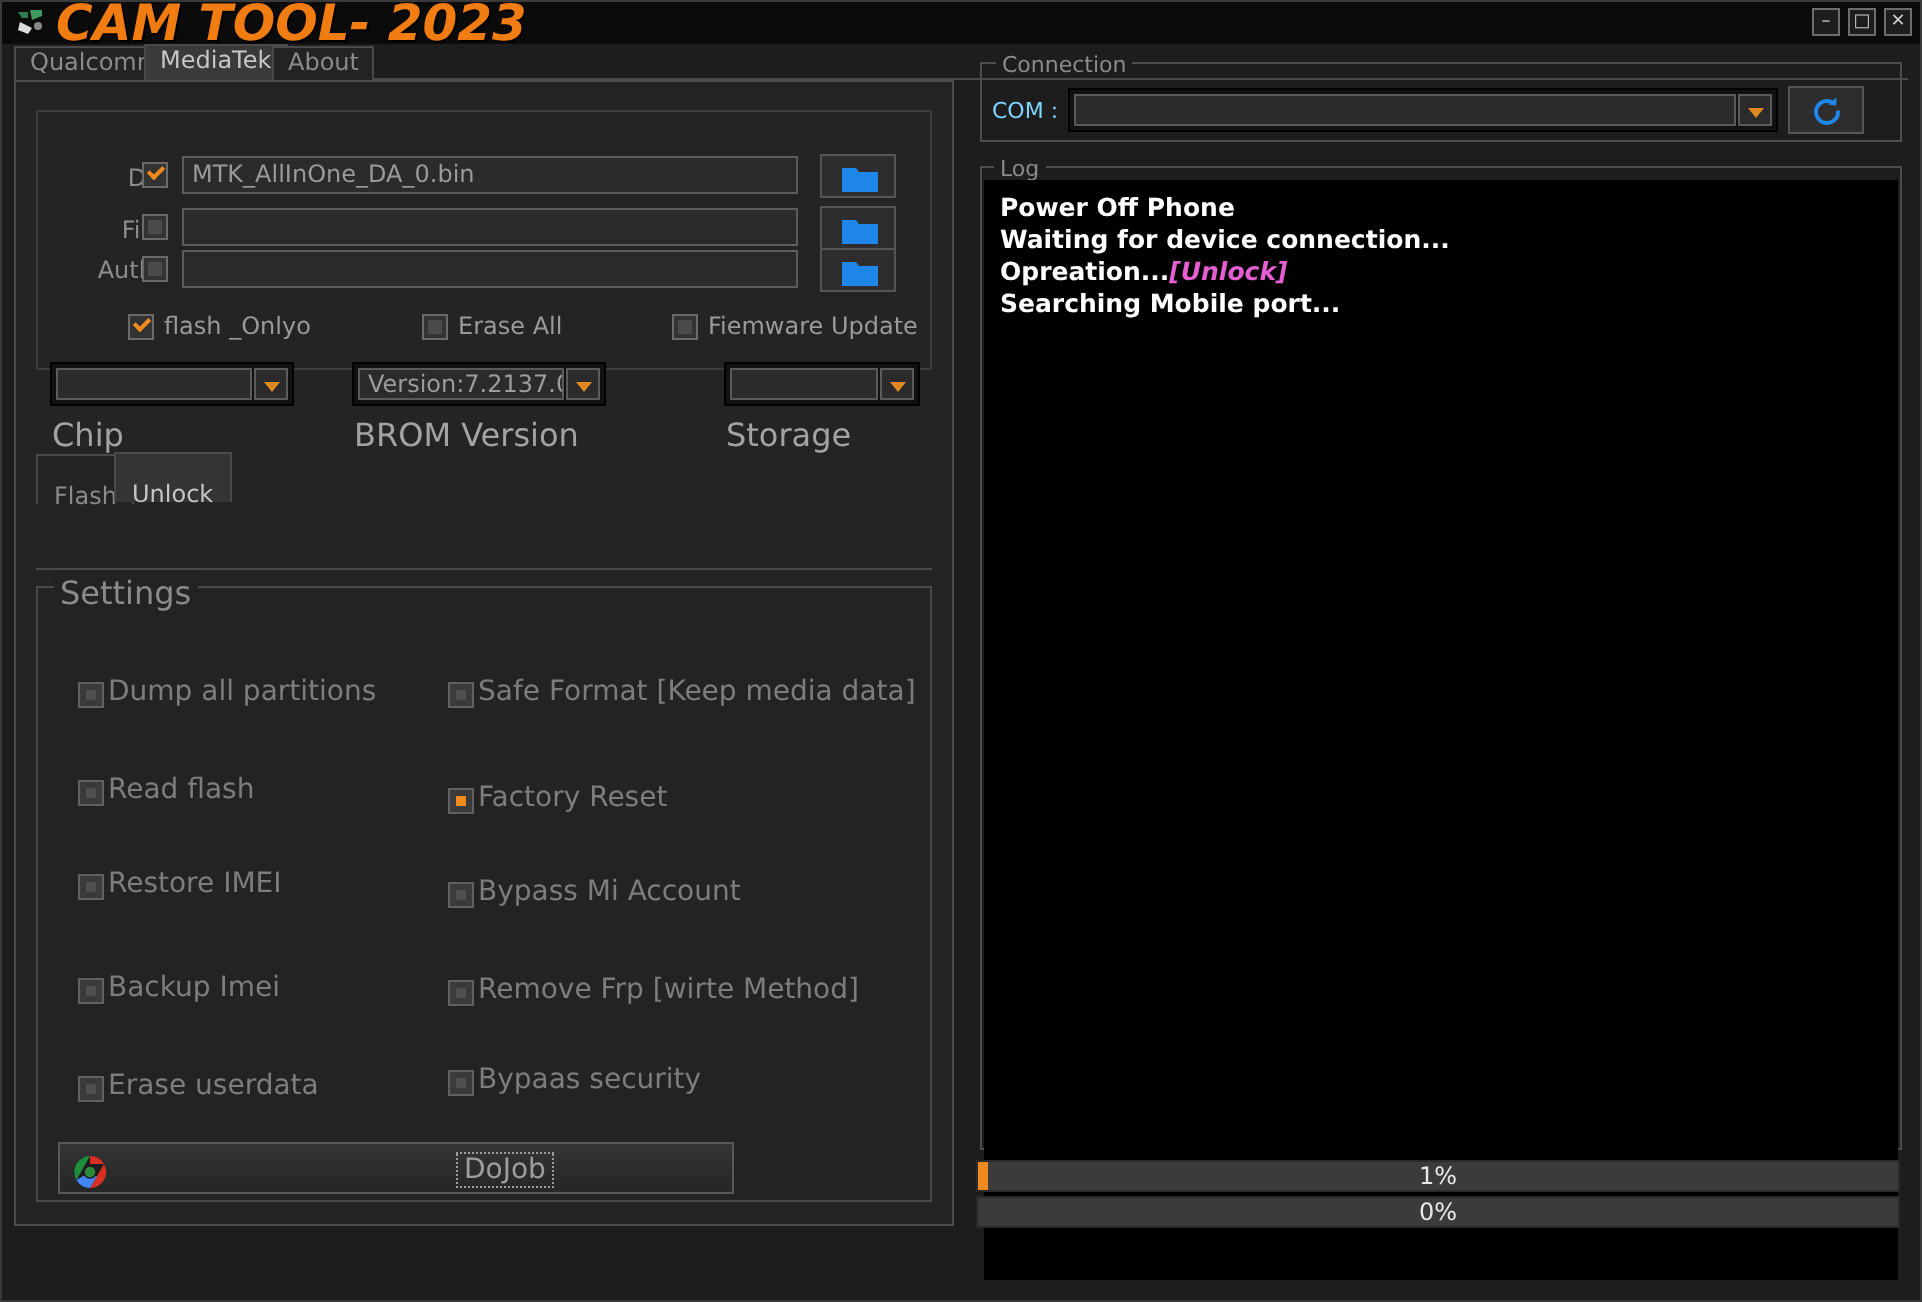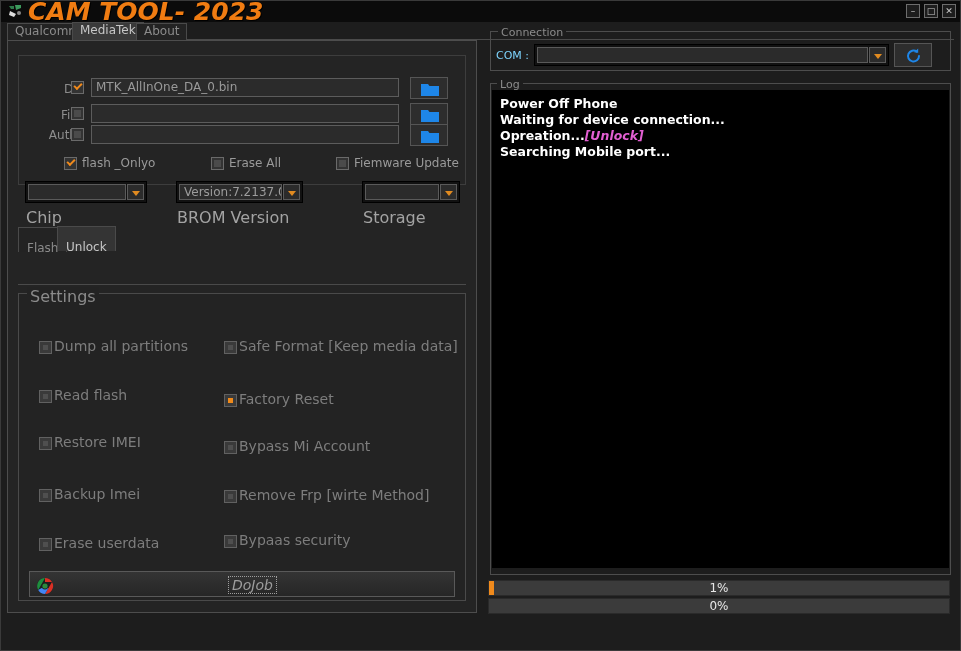--- a/index.html
+++ b/index.html
@@ -138,23 +138,23 @@
     position:absolute;left:0;top:3px;width:13px;height:13px;box-sizing:border-box;
     border:1px solid #616161;background:#3a3a3a;
   }
   .rdo::after{
     content:"";position:absolute;left:3px;top:3px;width:5px;height:5px;background:#4f4f4f;
   }
   .rdo.sel::after{background:#ef8a1b;}
   .radio-item span{position:absolute;left:15px;top:0;}
 
   .dojob{
-    position:absolute;left:10px;top:277px;width:426px;height:26px;
+    position:absolute;left:10px;top:277px;width:338px;height:26px;
     background:linear-gradient(#343434,#262626);
-    border:1px solid #595959;box-sizing:border-box;cursor:pointer;font-style:italic;
+    border:1px solid #595959;box-sizing:border-box;cursor:pointer;
   }
   .dojob-txt{
     position:absolute;left:198px;top:4px;font-size:14px;color:#9d9d9d;
     border:1px dotted #9d9d9d;padding:0 3px;
   }
   .dojob svg{position:absolute;left:6px;top:5px;}
 
   
   .conn-box{
     position:absolute;left:489px;top:30px;width:461px;height:40px;
@@ -168,21 +168,21 @@
     background:#2d2d2d;border:1px solid #555;box-sizing:border-box;cursor:pointer;
   }
   .refresh-btn svg{position:absolute;left:10px;top:4px;}
 
   .log-box{
     position:absolute;left:489px;top:82px;width:461px;height:492px;
     border:1px solid #4d4d4d;box-sizing:border-box;
   }
   .log-lbl{position:absolute;left:496px;top:77px;font-size:11px;color:#8b8b8b;background:#1d1d1d;padding:0 3px;}
   .log-area{
-    position:absolute;left:491px;top:89px;width:457px;height:478px;
+    position:absolute;left:491px;top:89px;width:457px;height:550px;
     background:#000;box-sizing:border-box;padding:6px 8px;overflow:hidden;cursor:text;
   }
   .log-line{
     font-family:"DejaVu Sans","Liberation Sans",sans-serif;
     font-size:12.5px;font-weight:bold;color:#ffffff;line-height:16px;white-space:nowrap;
   }
   .log-line .hl{color:#e35fd2;font-style:italic;}
 
   
   .pbar{

